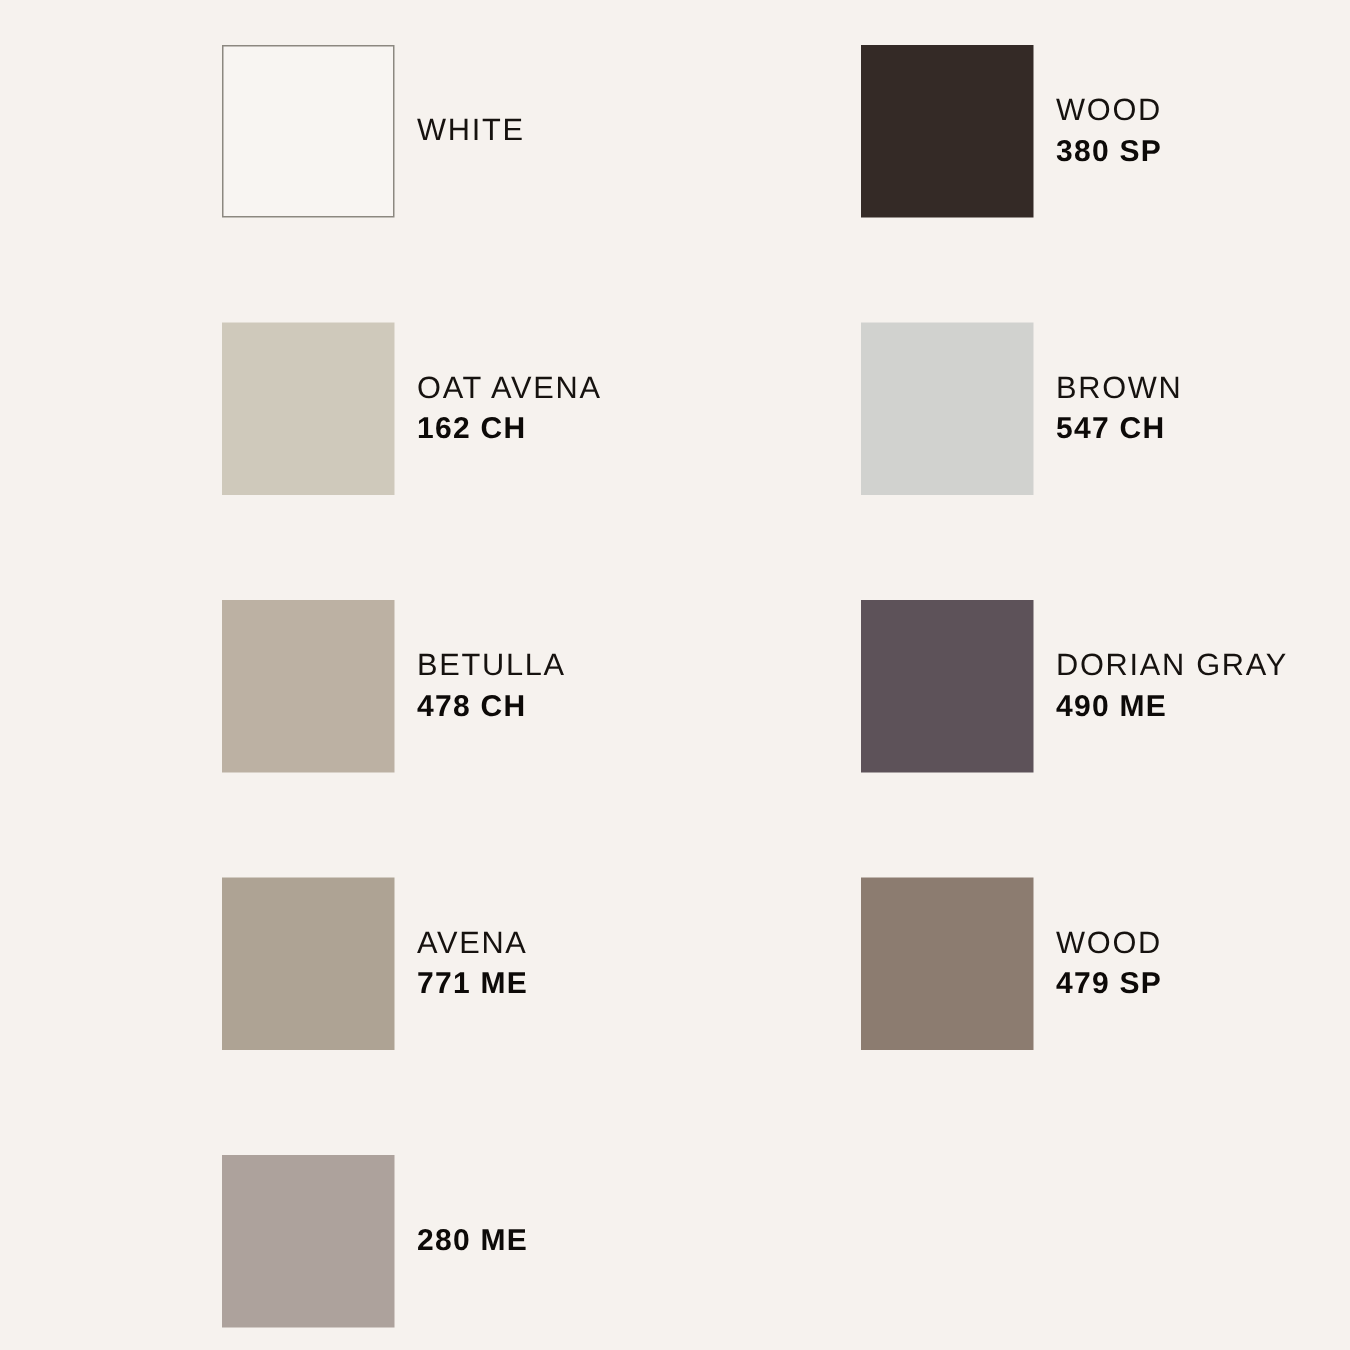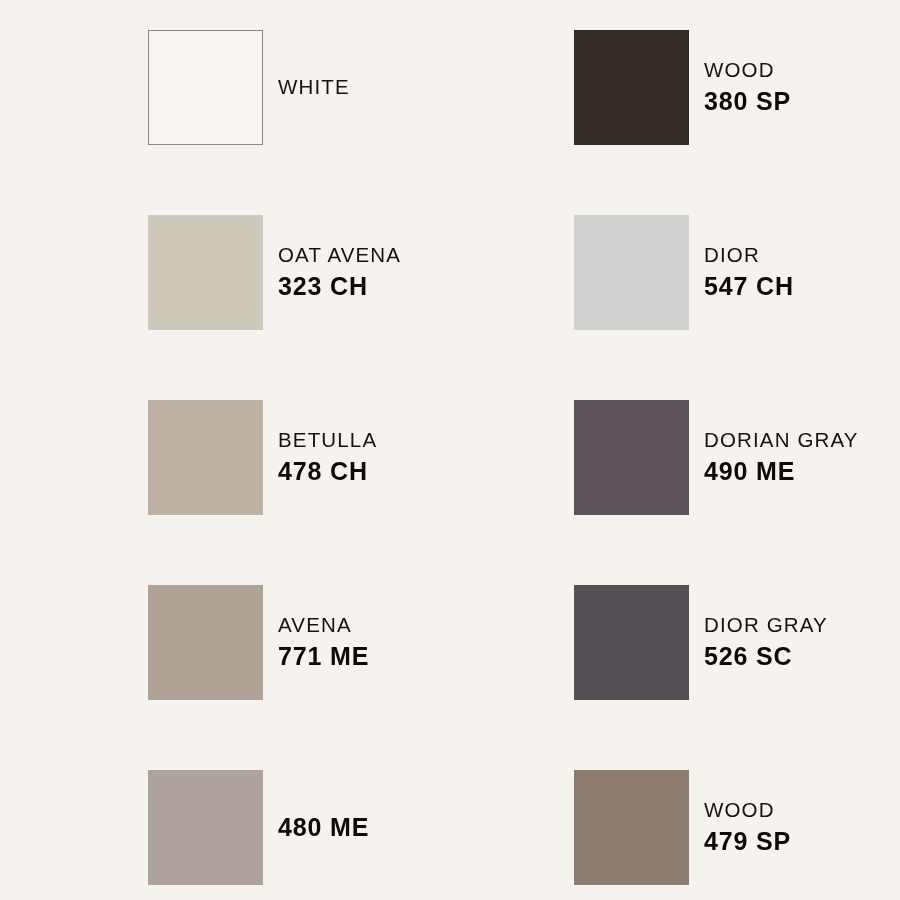--- a/index.html
+++ b/index.html
@@ -71,21 +71,21 @@
   .swatch-name {
     font-size: 20.5px;
     font-weight: 400;
     letter-spacing: 1.15px;
     color: #16120f;
     line-height: 1.38;
     white-space: nowrap;
   }
 
   .swatch-code {
-    font-size: 25px;
+    font-size: 20px;
     font-weight: 700;
     letter-spacing: 0.85px;
     color: #0d0a08;
     line-height: 1.38;
     white-space: nowrap;
   }
 </style>
 </head>
 <body style="background-color: rgb(246, 242, 238);">
 
@@ -99,21 +99,21 @@
         <div class="label-block">
           <div class="swatch-name">WHITE</div>
 
         </div>
       </div>
 
       <div class="swatch-row">
         <div class="chip" style="background-color: rgb(207, 201, 187);"></div>
         <div class="label-block">
           <div class="swatch-name">OAT AVENA</div>
-          <div class="swatch-code">323 CH</div>
+          <div class="swatch-code">162 CH</div>
         </div>
       </div>
 
       <div class="swatch-row">
         <div class="chip" style="background-color: rgb(188, 177, 163);"></div>
         <div class="label-block">
           <div class="swatch-name">BETULLA</div>
           <div class="swatch-code">478 CH</div>
         </div>
       </div>
@@ -122,59 +122,52 @@
         <div class="chip" style="background-color: rgb(174, 163, 148);"></div>
         <div class="label-block">
           <div class="swatch-name">AVENA</div>
           <div class="swatch-code">771 ME</div>
         </div>
       </div>
 
       <div class="swatch-row">
         <div class="chip" style="background-color: rgb(173, 162, 156);"></div>
         <div class="label-block">
-          <div class="swatch-code">480 ME</div>
+          <div class="swatch-code">280 ME</div>
         </div>
       </div>
 
     </div>
 
     <div class="column column-right">
 
       <div class="swatch-row">
         <div class="chip" style="background-color: rgb(52, 42, 38);"></div>
         <div class="label-block">
           <div class="swatch-name">WOOD</div>
           <div class="swatch-code">380 SP</div>
         </div>
       </div>
 
       <div class="swatch-row">
         <div class="chip" style="background-color: rgb(209, 210, 207);"></div>
         <div class="label-block">
-          <div class="swatch-name">DIOR</div>
+          <div class="swatch-name">BROWN</div>
           <div class="swatch-code">547 CH</div>
         </div>
       </div>
 
       <div class="swatch-row">
         <div class="chip" style="background-color: rgb(93, 82, 89);"></div>
         <div class="label-block">
           <div class="swatch-name">DORIAN GRAY</div>
           <div class="swatch-code">490 ME</div>
         </div>
       </div>
 
-      <div class="swatch-row">
-        <div class="chip" style="background-color: rgb(86, 79, 85);"></div>
-        <div class="label-block">
-          <div class="swatch-name">DIOR GRAY</div>
-          <div class="swatch-code">526 SC</div>
-        </div>
-      </div>
 
       <div class="swatch-row">
         <div class="chip" style="background-color: rgb(140, 124, 112);"></div>
         <div class="label-block">
           <div class="swatch-name">WOOD</div>
           <div class="swatch-code">479 SP</div>
         </div>
       </div>
 
     </div>

